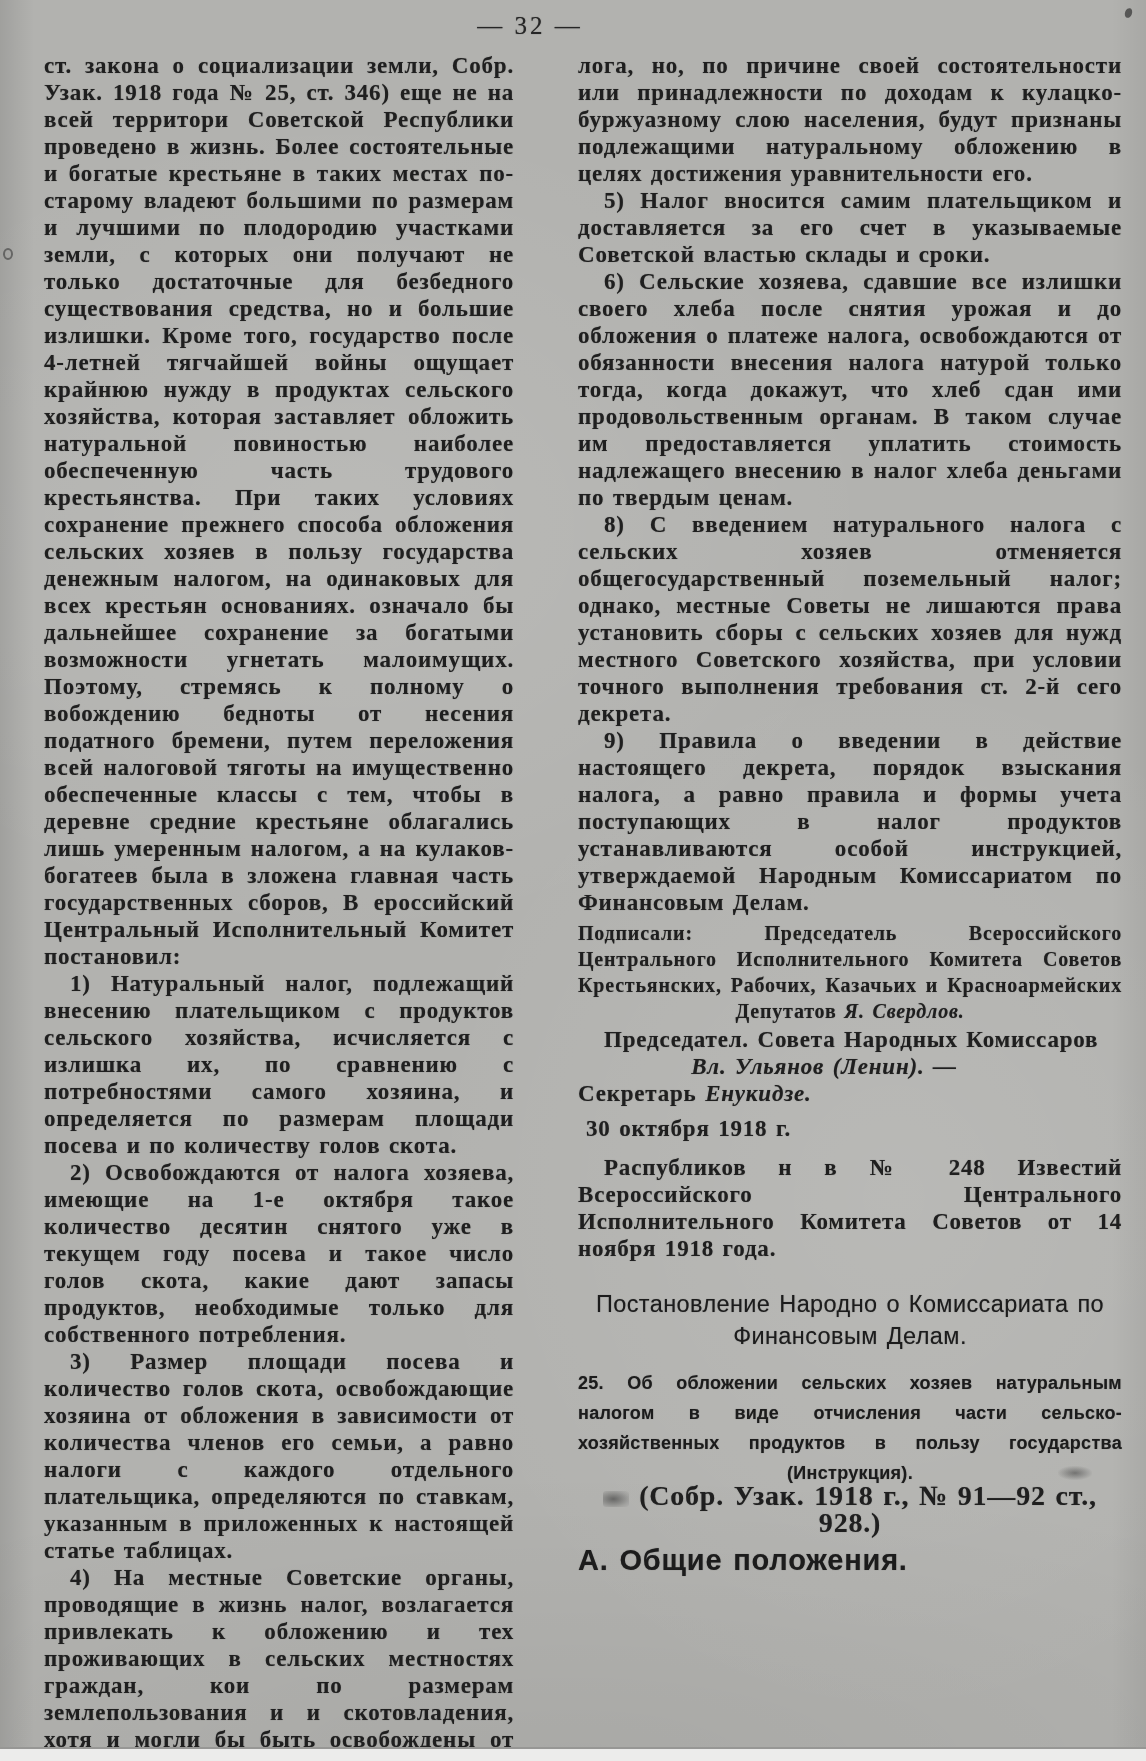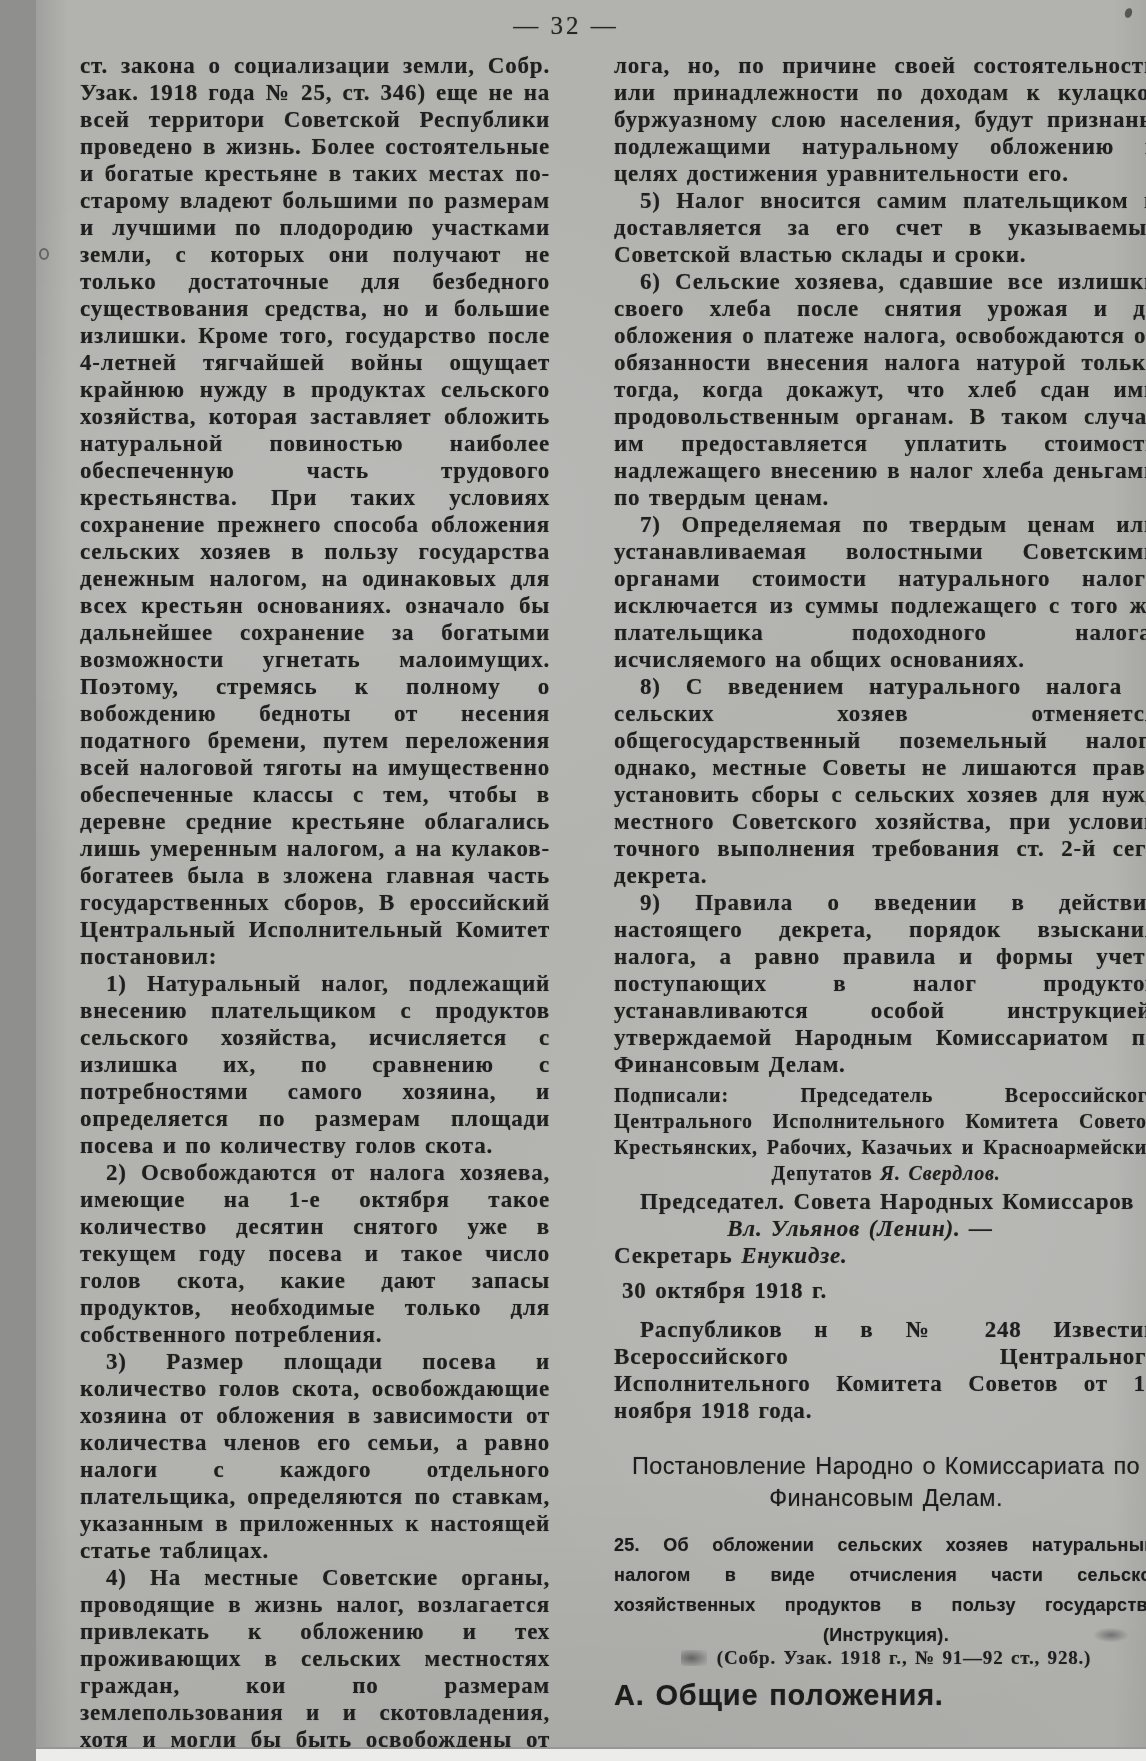--- a/index.html
+++ b/index.html
@@ -10,21 +10,20 @@
   }
   .page{
     position:absolute;inset:0;box-sizing:border-box;
     padding:52px 24px 0 44px;
     background-color:#b2b2af;
     background-image:
       radial-gradient(ellipse 900px 700px at 30% 30%, rgba(255,255,255,0.10), rgba(255,255,255,0) 60%),
       radial-gradient(ellipse 800px 900px at 78% 68%, rgba(255,255,255,0.09), rgba(0,0,0,0) 60%),
       radial-gradient(ellipse 1400px 420px at 50% 100%, rgba(0,0,0,0.05), rgba(0,0,0,0) 70%),
       linear-gradient(90deg, rgba(0,0,0,0.10), rgba(0,0,0,0) 3%, rgba(0,0,0,0) 97%, rgba(0,0,0,0.06));
-    margin-left: 36px;
   }
   .page-number{
     position:absolute;top:12px;left:0;width:1060px;text-align:center;
     font-size:25px;letter-spacing:3px;color:#262626;
     text-shadow:0 0 1px rgba(25,25,25,0.5);
   }
   .columns{display:flex;gap:64px;}
   .col-left{width:470px;flex:0 0 auto;}
   .col-right{width:544px;flex:0 0 auto;}
   p{
@@ -43,21 +42,21 @@
   .nkf-heading{
     font-family:"Liberation Sans","DejaVu Sans",sans-serif;font-weight:normal;
     font-size:23.5px;line-height:32px;letter-spacing:0.4px;
     text-align:center;margin:26px 0 16px;color:#1c1c1c;
   }
   .instr-heading{
     font-family:"Liberation Sans","DejaVu Sans",sans-serif;font-weight:bold;
     font-size:18px;line-height:30px;letter-spacing:0.3px;
     text-align:justify;text-align-last:center;margin:0 0 14px;color:#1c1c1c;
   }
-  .sobr-ref{text-align:center;font-size:19px;margin:2px 0 10px;}
+  .sobr-ref{text-align:center;font-size:28px;margin:2px 0 10px;}
   .section-heading{
     font-family:Liberation Sans, sans-serif;font-weight:bold;
     font-size:29px;line-height:28px;text-align:left;margin:10px 0 14px;color:#1c1c1c;
   }
   .blob{
     display:inline-block;width:26px;height:16px;vertical-align:-2px;margin-right:10px;
     background:radial-gradient(ellipse at 40% 50%, rgba(40,40,40,0.55), rgba(40,40,40,0.12) 70%, rgba(0,0,0,0) 100%);
     border-radius:3px;
   }
   .smudge-instr{
@@ -93,21 +92,20 @@
       <p class="indent">1) Натуральный налог, подлежащий внесению плательщиком с продуктов сельского хозяйства, исчисляется с излишка их, по сравнению с потребностями самого хозяина, и определяется по размерам площади посева и по количеству голов скота.</p>
       <p class="indent">2) Освобождаются от налога хозяева, имеющие на 1-е октября такое количество десятин снятого уже в текущем году посева и такое число голов скота, какие дают запасы продуктов, необходимые только для собственного потребления.</p>
       <p class="indent">3) Размер площади посева и количество голов скота, освобождающие хозяина от обложения в зависимости от количества членов его семьи, а равно налоги с каждого отдельного плательщика, определяются по ставкам, указанным в приложенных к настоящей статье таблицах.</p>
       <p class="indent">4) На местные Советские органы, проводящие в жизнь налог, возлагается привлекать к обложению и тех проживающих в сельских местностях граждан, кои по размерам землепользования и и скотовладения, хотя и могли бы быть освобождены от на-</p>
     </div>
 
     <div class="col-right">
       <p>лога, но, по причине своей состоятельности или принадлежности по доходам к кулацко-буржуазному слою населения, будут признаны подлежащими натуральному обложению в целях достижения уравнительности его.</p>
       <p class="indent">5) Налог вносится самим плательщиком и доставляется за его счет в указываемые Советской властью склады и сроки.</p>
       <p class="indent">6) Сельские хозяева, сдавшие все излишки своего хлеба после снятия урожая и до обложения о платеже налога, освобождаются от обязанности внесения налога натурой только тогда, когда докажут, что хлеб сдан ими продовольственным органам. В таком случае им предоставляется уплатить стоимость надлежащего внесению в налог хлеба деньгами по твердым ценам.</p>
-      <p class="indent">7) Определяемая по твердым ценам или устанавливаемая волостными Советскими органами стоимости натурального налога исключается из суммы подлежащего с того же плательщика подоходного налога, исчисляемого на общих основаниях.</p>
       <p class="indent">8) С введением натурального налога с сельских хозяев отменяется общегосударственный поземельный налог; однако, местные Советы не лишаются права установить сборы с сельских хозяев для нужд местного Советского хозяйства, при условии точного выполнения требования ст. 2-й сего декрета.</p>
       <p class="indent">9) Правила о введении в действие настоящего декрета, порядок взыскания налога, а равно правила и формы учета поступающих в налог продуктов устанавливаются особой инструкцией, утверждаемой Народным Комиссариатом по Финансовым Делам.</p>
 
       <p class="sig"><span>Подписали: Председатель Всероссийского Центрального Исполнительного Комитета Советов Крестьянских, Рабочих, Казачьих и Красноармейских Депутатов</span> <span class="it">Я. Свердлов.</span></p>
 
       <p class="official-line">Председател. Совета Народных Комиссаров</p>
       <p class="lenin-line"><span class="it">Вл. Ульянов (Ленин). —</span></p>
       <p class="secretary-line"><span>Секретарь</span> <span class="it">Енукидзе.</span></p>
 
       <p class="date-line">30 октября 1918 г.</p>

